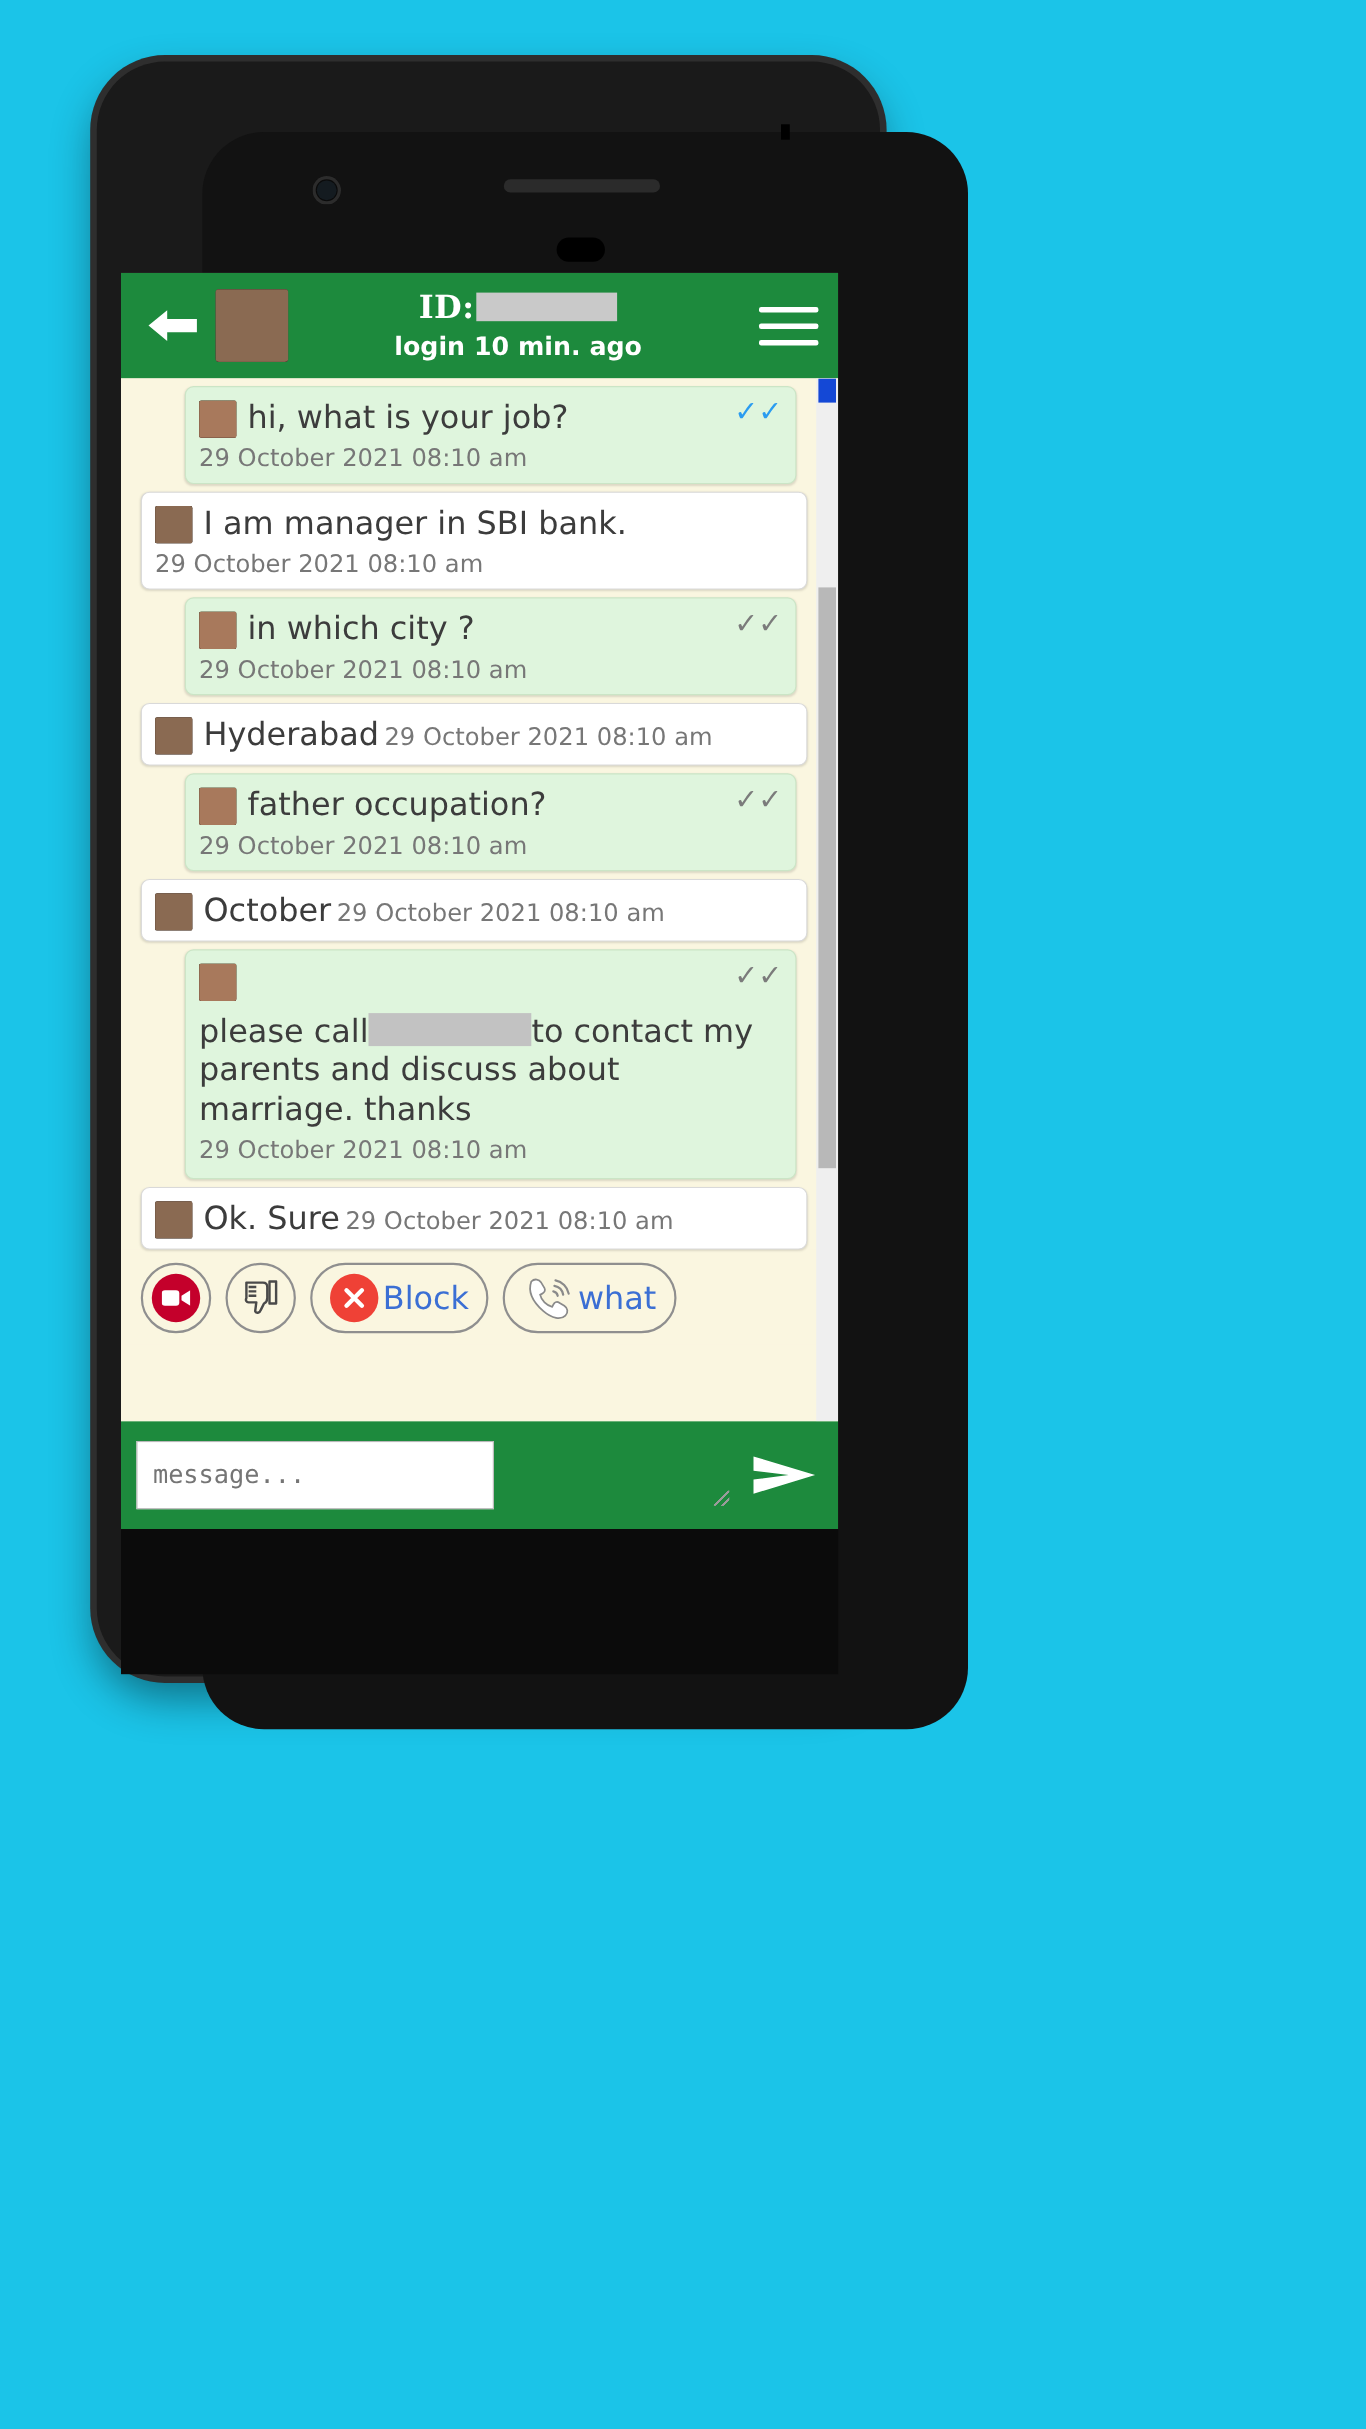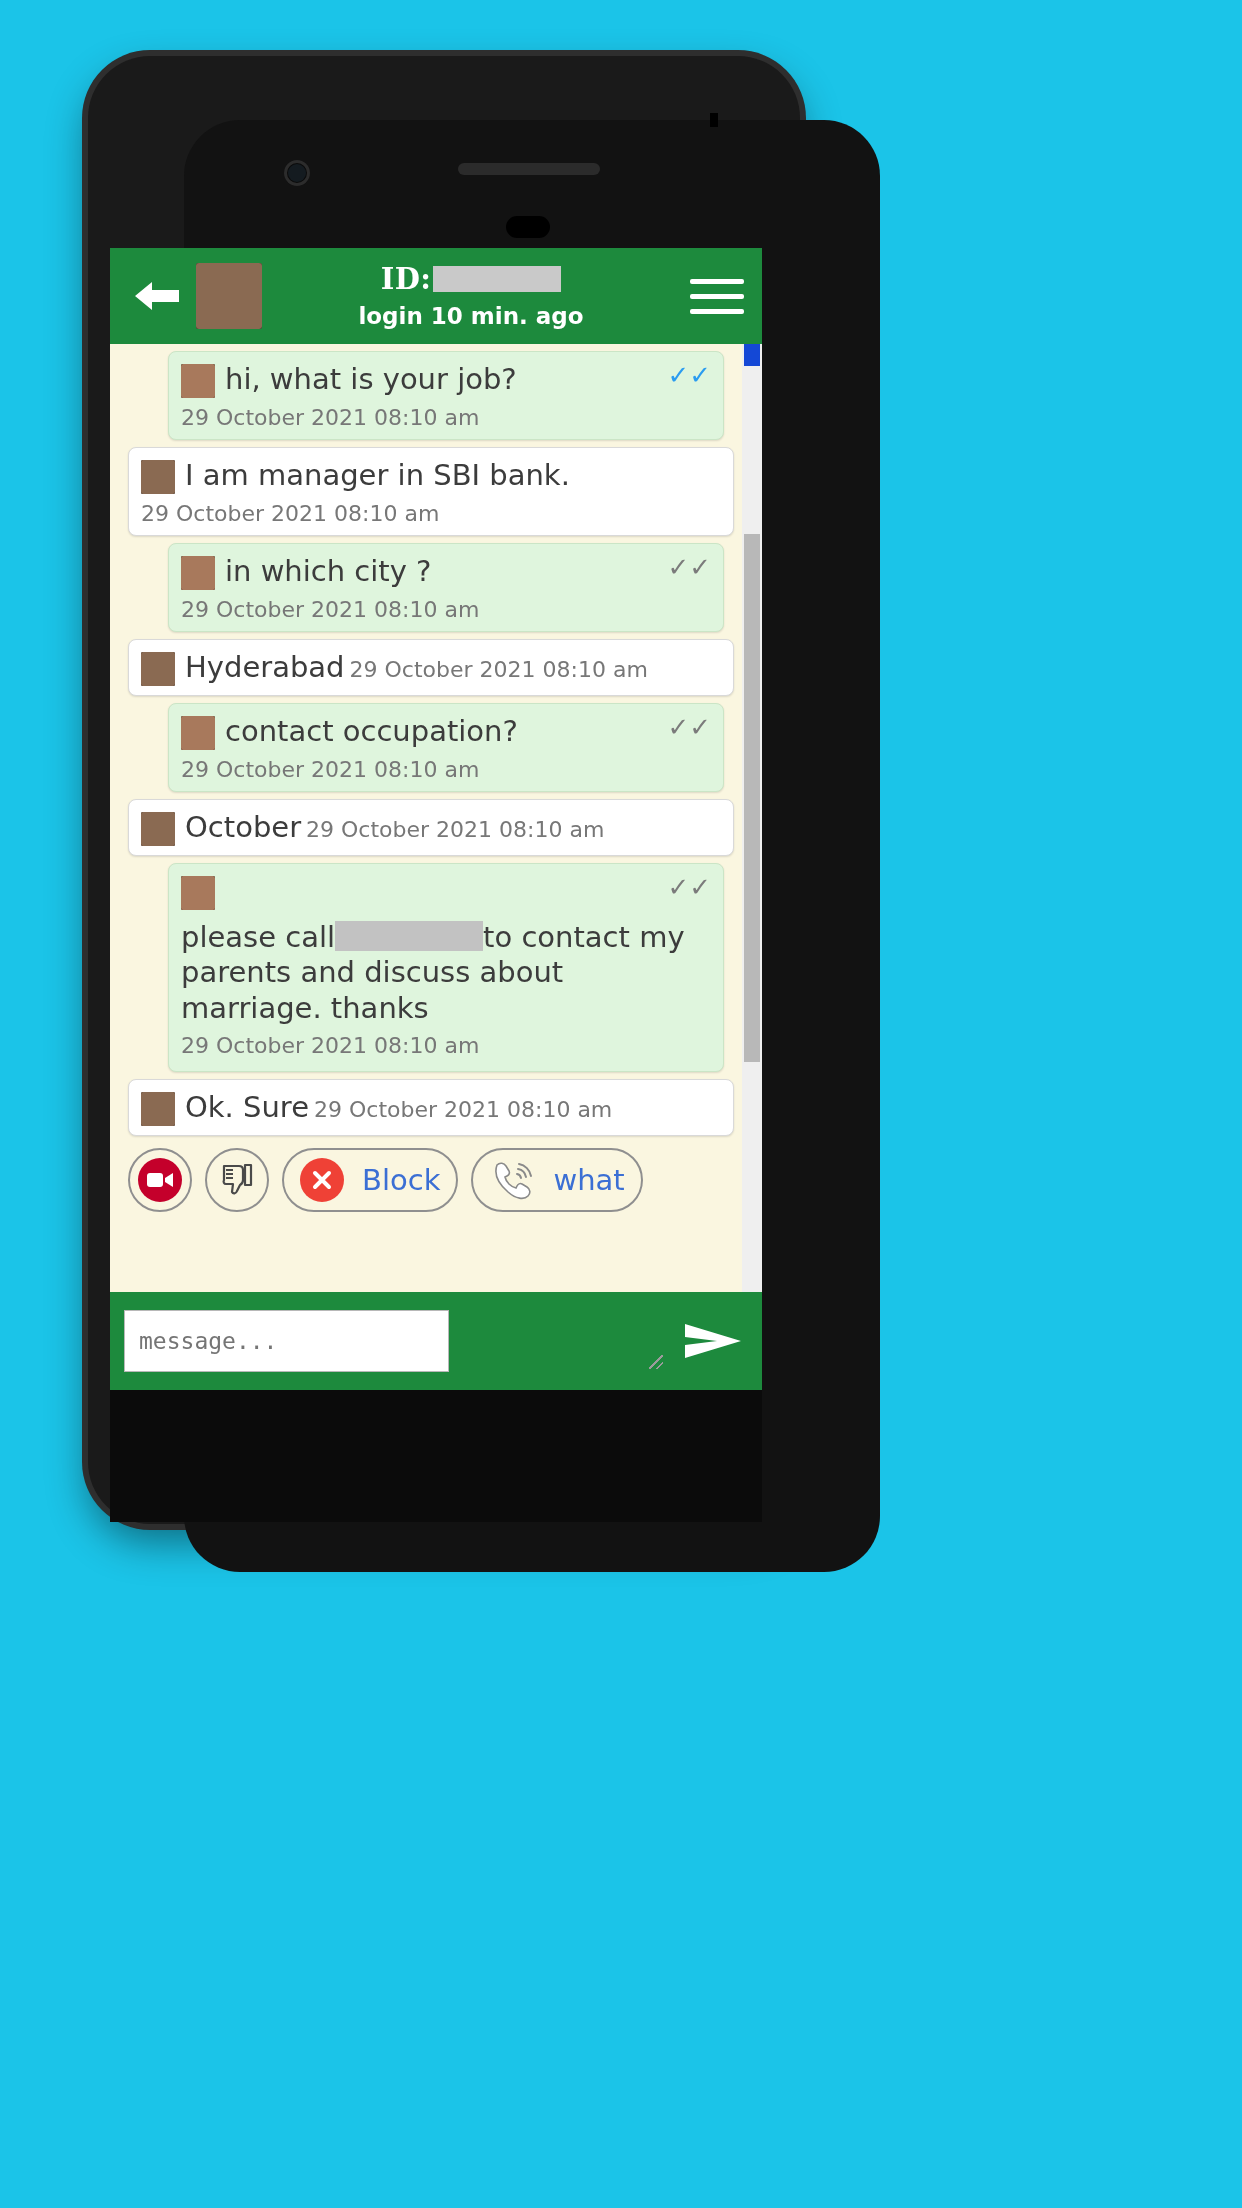--- a/index.html
+++ b/index.html
@@ -320,21 +320,21 @@
   }
   .act-btn {
     height: 64px;
     min-width: 64px;
     border: 2px solid #8f8f8f;
     border-radius: 34px;
     background: transparent;
     display: flex;
     align-items: center;
     justify-content: center;
-    gap: 18px;
+    gap: 4px;
     padding: 0 16px;
     cursor: pointer;
   }
   .act-btn.icon-only { padding: 0; width: 64px; }
   .act-label {
     font-size: 29px;
     color: #3b6fd4;
     font-family: "DejaVu Sans", sans-serif;
   }
   .circle-icon {
@@ -491,21 +491,21 @@
               </div>
             </div>
           </div>
 
           <div class="bubble right">
             <div class="ticks grey">✓✓</div>
             <div class="line1">
               <div class="thumb">
                   <div class="face-f"></div>
                 </div>
-              <div class="msg-text">contact occupation?</div>
+              <div class="msg-text">father occupation?</div>
             </div>
             <div class="time-row">29 October 2021 08:10 am</div>
           </div>
 
           <div class="bubble left">
             <div class="line1">
               <div class="thumb">
                   <div class="face-m"></div>
                 </div>
               <div class="msg-text inline-time">

